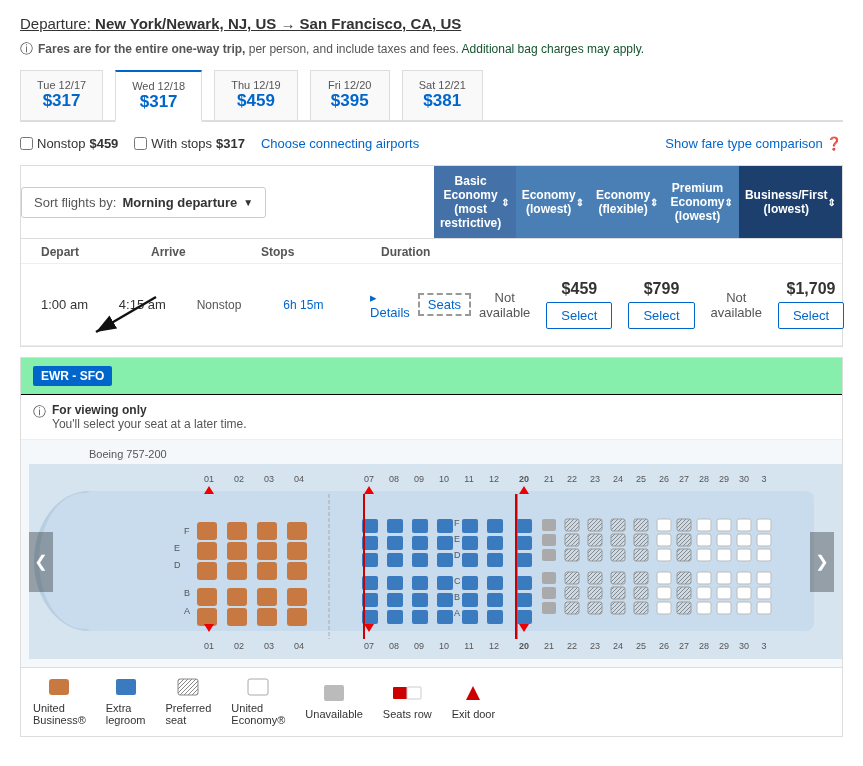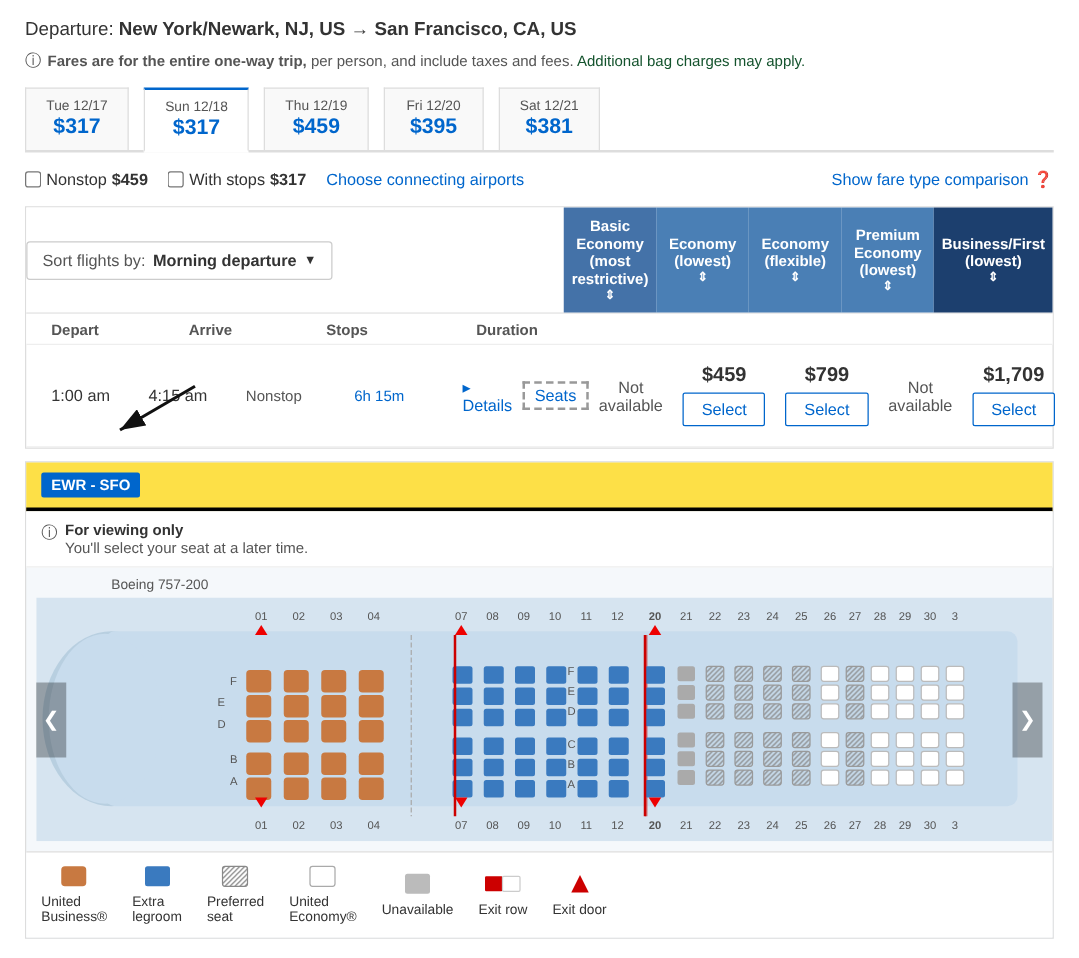--- a/index.html
+++ b/index.html
@@ -1,21 +1,21 @@
 <!DOCTYPE html>
 <html><head>
   <meta charset="utf-8">
   <style>
     * { box-sizing: border-box; margin: 0; padding: 0; }
     body { font-family: Arial, sans-serif; font-size: 13px; color: #333; background: #fff; width: 863px; }
     
     .page-wrapper { padding: 15px 20px; }
     
     
-    .departure-header { font-size: 15px; font-weight: bold; margin-bottom: 8px; }
+    .departure-header { font-size: 15px; font-weight: bold; margin-bottom: 8px; text-decoration: underline; }
     .departure-header span.label { font-weight: normal; }
     
     .fare-note { font-size: 12px; color: #555; margin-bottom: 12px; display: flex; align-items: center; gap: 5px; }
     .fare-note .info-icon { color: #555; font-size: 13px; }
     .fare-note a { color: #14532d; text-decoration: none; }
     .fare-note strong { }
     
     
     .date-tabs { display: flex; gap: 0; margin-bottom: 14px; border-bottom: 2px solid #ddd; }
     .date-tab { padding: 8px 16px; cursor: pointer; border: 1px solid #ddd; border-bottom: none; margin-right: 12px; text-align: center; background: #f9f9f9; min-width: 80px; }
@@ -57,21 +57,21 @@
     .flight-links a { color: #0066cc; text-decoration: none; font-size: 13px; }
     
     .fare-options { display: flex; flex: 1; }
     .fare-option { flex: 1; text-align: center; padding: 4px 8px; font-size: 13px; display: flex; flex-direction: column; align-items: center; justify-content: center; gap: 4px; }
     .fare-option .fare-price { font-size: 16px; font-weight: bold; color: #333; }
     .fare-option .not-available { color: #555; font-size: 13px; }
     .select-btn { background: #fff; border: 1px solid #0066cc; color: #0066cc; padding: 5px 14px; cursor: pointer; font-size: 13px; border-radius: 2px; }
     
     
     .seat-map-section { border: 1px solid #ddd; margin-top: 0; background: #f5f8fb; }
-    .seat-map-header { display: flex; align-items: flex-start; padding: 8px 12px; background: #fde047; border-bottom: 3px solid #000000; }
+    .seat-map-header { display: flex; align-items: flex-start; padding: 8px 12px; background: #86efac; border-bottom: 1px solid #000000; }
     .route-badge { background: #0066cc; color: #fff; font-size: 12px; font-weight: bold; padding: 3px 8px; border-radius: 2px; margin-right: 12px; }
     
     .viewing-notice { display: flex; align-items: flex-start; gap: 6px; padding: 8px 12px; background: #fff; border-bottom: 1px solid #eee; font-size: 12px; color: #555; }
     .viewing-notice .info-i { font-size: 13px; }
     .viewing-notice strong { color: #333; }
     
     
     .seat-map-container { padding: 8px; position: relative; overflow: hidden; }
     .plane-label { font-size: 11px; color: #555; margin-bottom: 4px; padding-left: 60px; }
     
@@ -81,21 +81,21 @@
     
     
     .seat-map-svg-wrapper { position: relative; }
     .nav-arrow { position: absolute; top: 50%; transform: translateY(-50%); background: rgba(0,0,0,0.3); color: #fff; border: none; width: 24px; height: 60px; cursor: pointer; font-size: 16px; display: flex; align-items: center; justify-content: center; z-index: 10; }
     .nav-arrow.left { left: 0; }
     .nav-arrow.right { right: 0; }
     
     .full-header-row { display: flex; align-items: stretch; background: #fff; border-bottom: 1px solid #ddd; }
     .left-sort-area { display: flex; align-items: center; padding: 8px 0; width: 430px; }
     .fare-header-cols { display: flex; flex: 1; }
-    .fare-header-col { flex: 1; text-align: center; padding: 8px 6px; font-size: 12px; font-weight: bold; color: #fff; display: flex; flex-direction: column; align-items: center; justify-content: center; }
+    .fare-header-col { flex: 1; text-align: center; padding: 8px 6px; font-size: 12px; font-weight: bold; color: #fff; display: flex; align-items: center; justify-content: center; }
     .fare-header-col.basic-eco { background: #4472a8; }
     .fare-header-col.eco-lowest { background: #4a7fb5; }
     .fare-header-col.eco-flex { background: #4a7fb5; }
     .fare-header-col.prem-eco { background: #4a7fb5; }
     .fare-header-col.biz-first { background: #1c3f6e; }
   </style>
 </head>
 <body>
 
 <div class="page-wrapper">
@@ -110,21 +110,21 @@
     <span><strong>Fares are for the entire one-way trip,</strong><span> per person, and include taxes and fees.</span>
     <a href="#">Additional bag charges may apply.</a></span>
   </div>
 
   <div class="date-tabs">
   <div class="date-tab">
         <div class="date">Tue 12/17</div>
         <div class="price">$317</div>
       </div>
       <div class="date-tab active">
-        <div class="date">Sun 12/18</div>
+        <div class="date">Wed 12/18</div>
         <div class="price">$317</div>
       </div>
       <div class="date-tab">
         <div class="date">Thu 12/19</div>
         <div class="price">$459</div>
       </div>
       <div class="date-tab">
         <div class="date">Fri 12/20</div>
         <div class="price">$395</div>
       </div>
@@ -550,21 +550,21 @@
         <svg width="22" height="18">
             <rect x="1" y="1" width="20" height="16" rx="2" fill="#bbb"></rect>
           </svg>
         <span>Unavailable</span>
       </div>
       <div class="legend-item">
         <svg width="30" height="18">
           <rect x="1" y="3" width="14" height="12" rx="1" fill="#cc0000"></rect>
           <rect x="15" y="3" width="14" height="12" rx="1" fill="#fff" stroke="#ccc" stroke-width="1"></rect>
         </svg>
-        <span>Exit row</span>
+        <span>Seats row</span>
       </div>
       <div class="legend-item">
         <svg width="16" height="18">
           <polygon points="8,2 1,16 15,16" fill="#cc0000"></polygon>
         </svg>
         <span>Exit door</span>
       </div>
     </div>
   </div>
 

